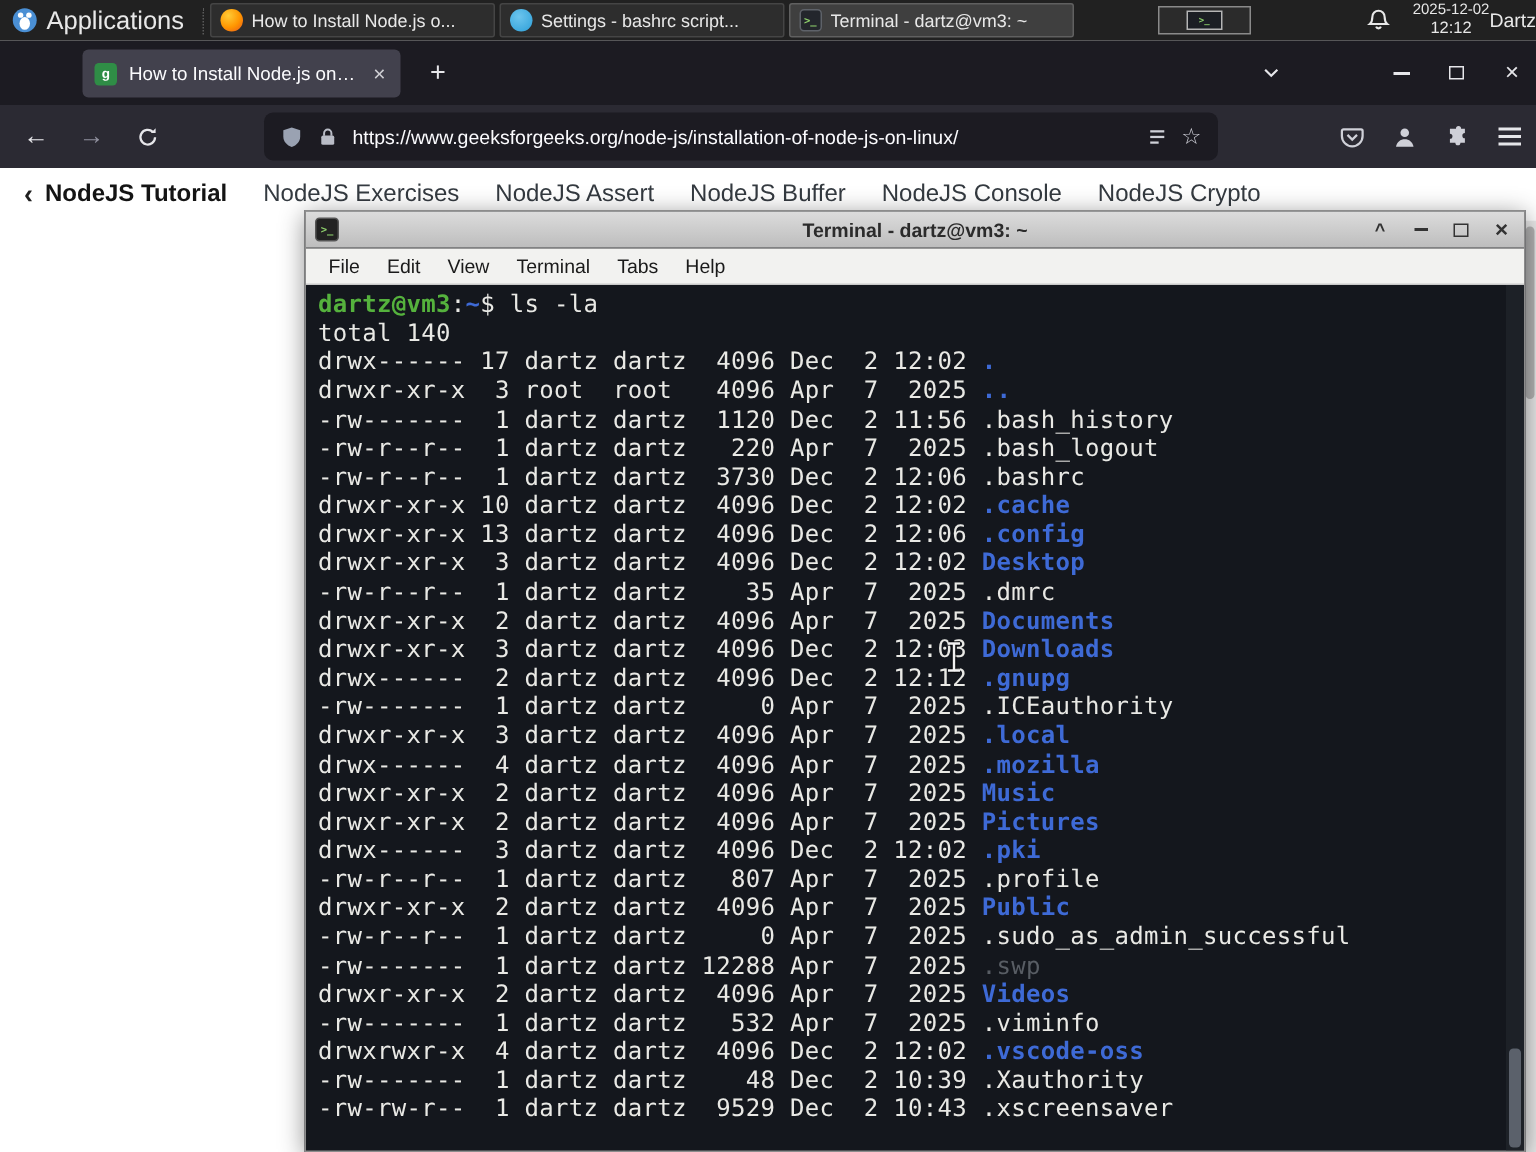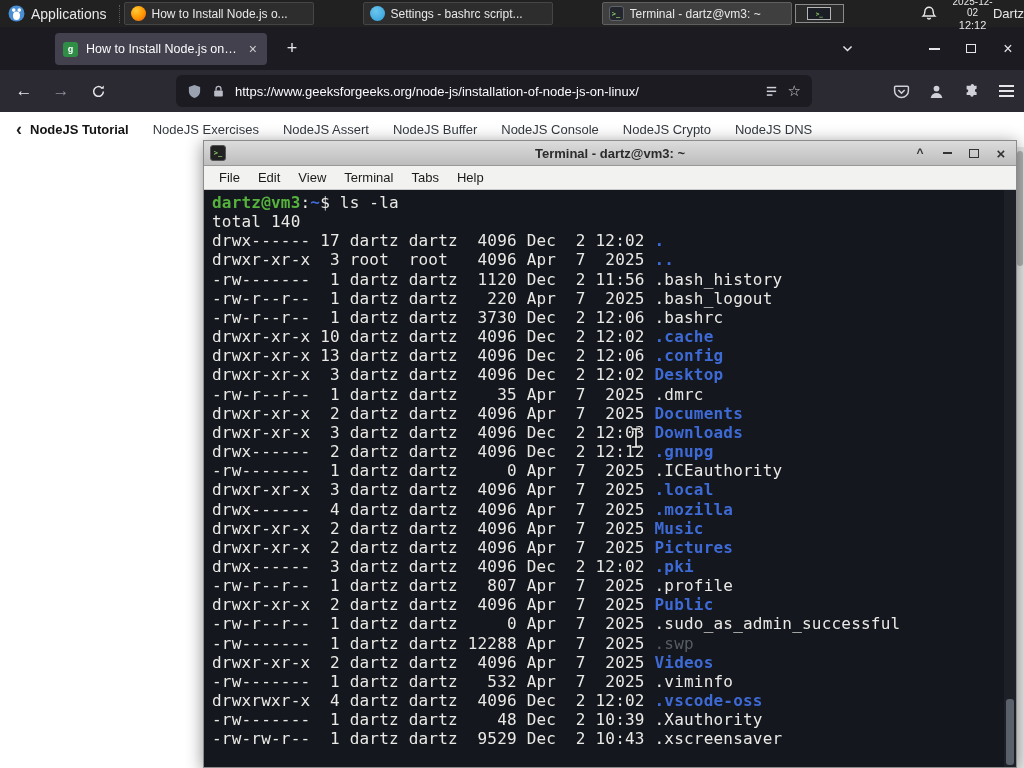--- a/index.html
+++ b/index.html
@@ -10,23 +10,23 @@
     --titlebar-text:#2b2b2b; --menubar-bg:#f2f2f0; --menubar-text:#1a1a1a;
     --term-bg:#14171d; --term-fg:#e9e9e5; --term-green:#55b23d; --term-blue:#3e6ad6; --term-dim:#585d64;
   }
   *{margin:0;padding:0;box-sizing:border-box;}
   html,body{background:#000;}
   body{font-family:"Liberation Sans","DejaVu Sans",sans-serif;}
   #screen{position:relative;width:1024px;height:768px;overflow:hidden;background:#fff;}
 
   
   #panel{position:absolute;top:0;left:0;width:1024px;height:27px;background:var(--panel-bg);display:flex;align-items:center;z-index:50;}
-  .app-menu{display:flex;align-items:center;gap:6px;height:100%;padding:0 8px;color:var(--panel-text);font-size:14px;cursor:default;}
+  .app-menu{display:flex;align-items:center;gap:6px;height:100%;padding:0 8px;color:var(--panel-text);font-size:17px;cursor:default;}
   .panel-sep{width:1px;height:18px;border-left:1px dotted #5a5a5a;margin:0 4px;}
-  .taskbar{display:flex;align-items:center;height:100%;gap:46px;}
+  .taskbar{display:flex;align-items:center;height:100%;}
   .task-btn{width:190px;height:23px;display:flex;align-items:center;gap:6px;background:var(--task-btn-bg);border:1px solid #454545;border-radius:2px;margin-right:3px;padding:0 6px;font-size:12px;color:var(--panel-text);}
   .task-btn.active{background:var(--task-btn-active-bg);border-color:#606060;}
   .task-btn .t-label{white-space:nowrap;overflow:hidden;flex:1;}
   .fav{width:15px;height:15px;border-radius:50%;flex:none;display:flex;align-items:center;justify-content:center;}
   .fav-firefox{background:radial-gradient(circle at 35% 30%,#ffcb36,#ff9500 55%,#e6551f);}
   .fav-codium{background:radial-gradient(circle at 40% 35%,#6cc5ee,#2d9fd8);}
   .fav-terminal{border-radius:3px;background:#23262c;border:1px solid #5e6269;color:#8ed06c;font:bold 7px "DejaVu Sans Mono",monospace;}
   .spacer{flex:1;}
   .pager{width:62px;height:19px;border:1px solid #8a8a8a;background:#2b2b2b;margin-right:76px;display:flex;align-items:center;justify-content:center;}
   .pager-win{width:24px;height:13px;background:#1b1e24;border:1px solid #b5b5b5;color:#8ed06c;font:bold 6px "DejaVu Sans Mono",monospace;display:flex;align-items:center;justify-content:center;}
@@ -62,21 +62,21 @@
   .star{font-size:15px;color:#cfd0d8;}
   .toolbar-right{position:absolute;right:8px;top:0;height:42px;display:flex;align-items:center;}
   .tb-icon{width:20px;margin-left:15px;display:flex;align-items:center;justify-content:center;}
   .hamburger{display:flex;flex-direction:column;gap:3px;}
   .hamburger span{display:block;width:15px;height:1.8px;background:#e6e6ea;}
 
   
   .site-nav{position:absolute;top:112px;left:0;width:1024px;height:35px;background:var(--gfg-bg);display:flex;align-items:center;padding-left:16px;z-index:1;}
   .nav-chevron-left{font-size:18px;font-weight:bold;color:#1f1f1f;margin-right:8px;}
   .nav-items{display:flex;gap:24px;white-space:nowrap;overflow:hidden;width:826px;}
-  .nav-item{font-size:13px;color:var(--gfg-text);}
+  .nav-item{font-size:16px;color:var(--gfg-text);}
   .nav-item.first{font-weight:bold;color:#141414;}
   .nav-circle{position:absolute;left:844px;top:116px;width:27px;height:27px;border-radius:50%;background:#fff;box-shadow:0 1px 6px rgba(0,0,0,.30);display:flex;align-items:center;justify-content:center;font-size:17px;color:#333;}
   .nav-search{position:absolute;left:884px;top:121px;color:var(--gfg-green);}
   .nav-signin{position:absolute;left:941px;top:121px;font-size:14px;color:#30353a;}
 
   
   .page{position:absolute;top:147px;left:0;width:1016px;height:621px;background:#fff;}
   .page-scrollbar{position:absolute;top:147px;right:0;width:8px;height:621px;background:#ebebeb;}
   .page-thumb{margin:4px 1px 0 1px;height:115px;background:#b5b5b5;border-radius:3px;}
 

